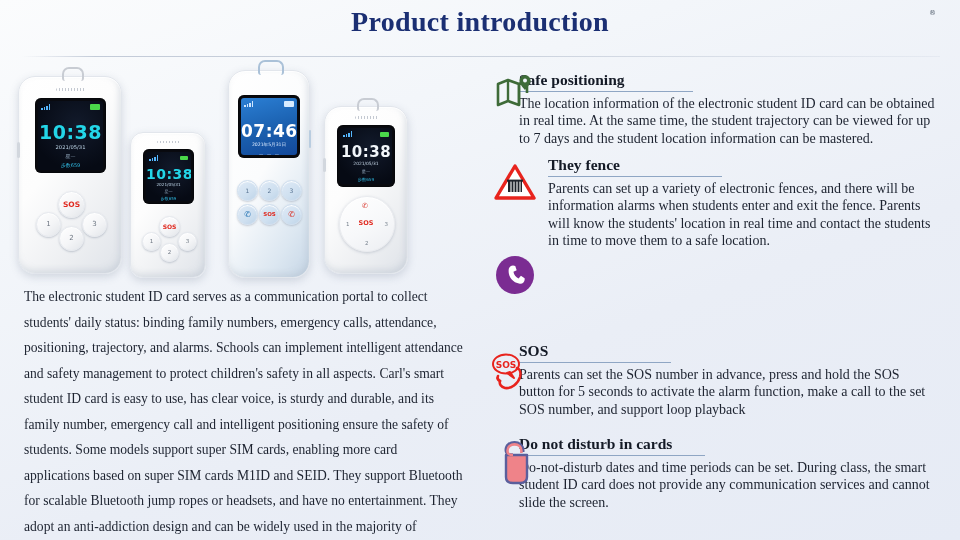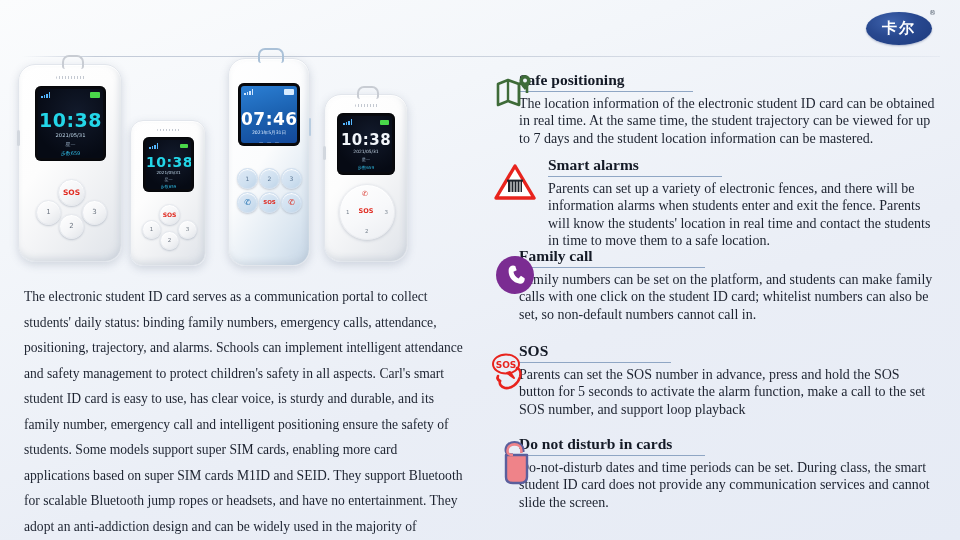--- a/index.html
+++ b/index.html
@@ -66,21 +66,21 @@
   .f1{height:88px;} .f1 .feat-rule{width:174px;}
   .f2{height:92px;} .f2 .feat-rule{width:186px;}
   .f3{height:90px;} .f3 .feat-rule{width:152px;}
   .f4{height:84px;} .f4 .feat-rule{width:186px;}
   .f1 .feat-body{margin-left:56px;} .f1 .feat-icon{top:4px;}
   .f2 .feat-icon{top:6px;}
   .f3 .feat-icon{top:8px;left:-2px;}
   .f4 .feat-icon{top:6px;left:4px;}
 
   
-  .devices{position:absolute;left:0;top:44px;width:480px;height:225px;}
+  .devices{position:absolute;left:0;top:56px;width:480px;height:225px;}
   .dev{position:absolute;}
   .dev-body{
     position:absolute;inset:0;border-radius:17px;
     background:linear-gradient(128deg,#ffffff 0%,#fdfdfd 40%,#eceef1 76%,#dfe3e9 100%);
     box-shadow:0 3px 9px rgba(90,104,130,.22),
                inset 0 1px 1px rgba(255,255,255,.95),
                inset -2px -3px 6px rgba(170,180,196,.35);
     border:1px solid #e2e6ec;
   }
   .dev-screen{
@@ -144,24 +144,22 @@
     border:2.5px solid #aac1d8;border-bottom:none;background:transparent;
   }
   .lanyard.grey{border-color:#c8ccd3;}
   .sidebtn{position:absolute;width:2.5px;border-radius:2px;background:#d2d7de;}
 </style>
 </head>
 <body>
 
 <div id="slide">
 
+  <div class="hdr-title">Product introduction</div>
   <div class="hdr-rule"></div>
-  <div class="logo">
-    <span class="logo-text">卡尔</span>
-  </div>
   <div class="logo-r">®</div>
 
   <div class="devices">
 
     <div class="dev" style="left:18px;top:20px;width:104px;height:198px;">
       <div class="dev-body"></div>
       <div class="lanyard grey" style="left:44px;top:-9px;width:18px;height:12px;"></div>
       <div class="dev-grille" style="left:38px;top:12px;width:30px;height:3px;"></div>
       <div class="dev-screen" style="left:17px;top:22px;width:71px;height:75px;">
         <div class="scr-inner scr-dark">
@@ -304,37 +302,32 @@
           <g stroke="#ffffff" stroke-width="1.1">
             <line x1="17" y1="18" x2="17" y2="29"></line>
             <line x1="20" y1="18" x2="20" y2="29"></line>
             <line x1="23" y1="18" x2="23" y2="29"></line>
             <line x1="26" y1="18" x2="26" y2="29"></line>
           </g>
           <rect x="13" y="16.6" width="16" height="2" fill="#20242c"></rect>
         </svg>
       </div>
       <div class="feat-body">
-        <div class="feat-title">Smart alarms</div>
+        <div class="feat-title">They fence</div>
         <div class="feat-rule"></div>
         <div class="feat-text">Parents can set up a variety of electronic fences, and there will be information alarms when students enter and exit the fence. Parents will know the students' location in real time and contact the students in time to move them to a safe location.</div>
       </div>
     </div>
 
     <div class="feat f2">
       <div class="feat-icon">
         <svg width="42" height="42" viewBox="0 0 42 42" aria-hidden="true">
           <circle cx="21" cy="21" r="19" fill="#7b2c92"></circle>
           <path d="M14 16 c0 -3 3 -5 6 -4 l2 4 -3 2 c1 3 3 5 6 6 l2 -3 4 2 c1 3 -1 6 -4 6 C19 29 14 23 14 16 Z" fill="#ffffff" transform="rotate(8 21 21)"></path>
         </svg>
-      </div>
-      <div class="feat-body">
-        <div class="feat-title">Family call</div>
-        <div class="feat-rule"></div>
-        <div class="feat-text">Family numbers can be set on the platform, and students can make family calls with one click on the student ID card; whitelist numbers can also be set, so non-default numbers cannot call in.</div>
       </div>
     </div>
 
     <div class="feat f3">
       <div class="feat-icon">
         <svg width="46" height="42" viewBox="0 0 46 42" aria-hidden="true">
           <ellipse cx="16" cy="13" rx="13" ry="9.5" fill="none" stroke="#e8231d" stroke-width="2"></ellipse>
           <path d="M20 21 L24 27 L17 22 Z" fill="none" stroke="#e8231d" stroke-width="2" stroke-linejoin="round"></path>
           <text x="16" y="16.5" font-family="DejaVu Sans, sans-serif" font-size="9" font-weight="bold" fill="#e8231d" text-anchor="middle">SOS</text>
           <path d="M27 17 c3 1 4 5 3 9 c-2 7 -9 12 -15 11 c-4 -1 -6 -4 -5 -7" fill="none" stroke="#e8231d" stroke-width="2.6" stroke-linecap="round"></path>

